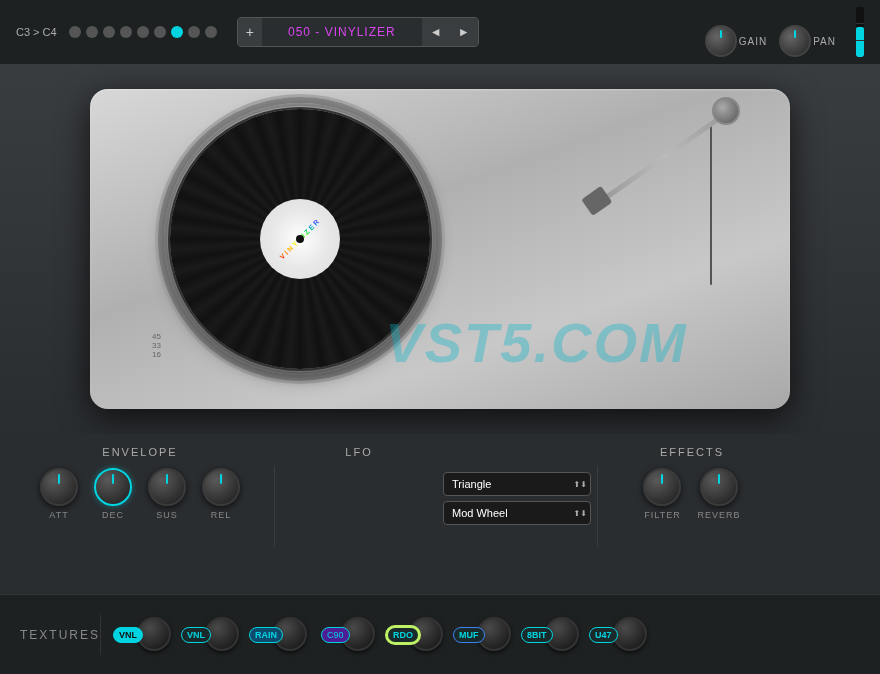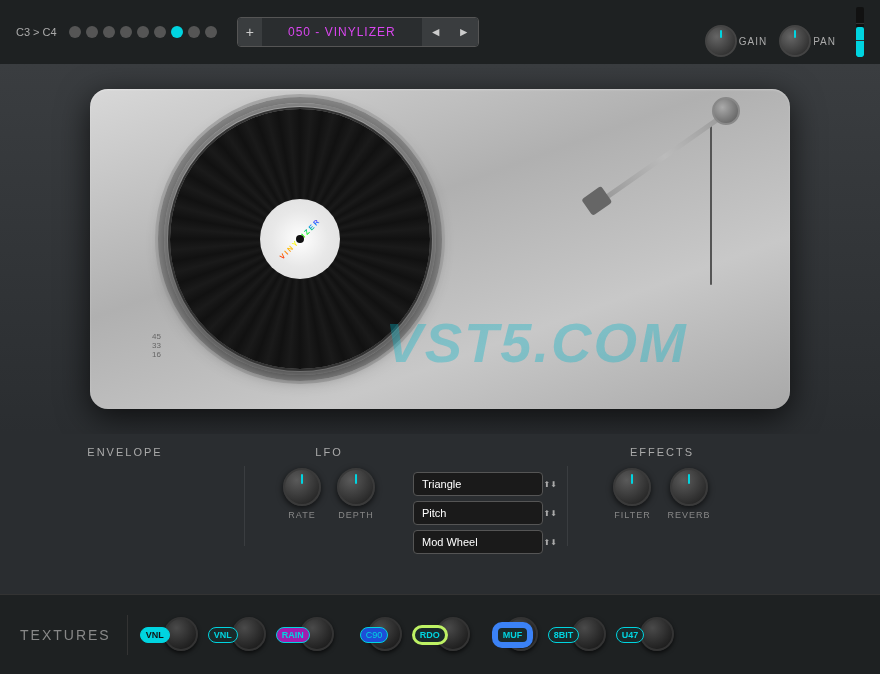--- a/index.html
+++ b/index.html
@@ -321,21 +321,21 @@
       font-size: 9px;
       letter-spacing: 1px;
     }
     .ctrl-dropdown {
       background: #1a1a1a;
       color: #fff;
       border: 1px solid #555;
       border-radius: 4px;
       padding: 3px 8px;
       font-size: 11px;
-      width: 130px;
+      width: 148px;
       height: 24px;
       cursor: pointer;
       appearance: none;
       -webkit-appearance: none;
       position: relative;
     }
     .dropdown-wrapper {
       position: relative;
       display: inline-block;
     }
@@ -358,23 +358,23 @@
       height: 80px;
       background: #1e2122;
       display: flex;
       align-items: center;
       padding: 0 20px;
       gap: 0;
       border-top: 1px solid #333;
     }
     .textures-label {
       color: #888;
-      font-size: 14px;
+      font-size: 12px;
       letter-spacing: 2px;
-      margin-right: 16px;
+      margin-right: 0;
       white-space: nowrap;
     }
     .texture-divider {
       width: 1px;
       height: 40px;
       background: #333;
       margin-right: 12px;
     }
     .texture-btn {
       display: flex;
@@ -501,46 +501,50 @@
 
   </div>
 </div>
 
 <div class="watermark">VST5.COM</div>
 
 <div class="controls-section">
 
   <div class="ctrl-section envelope-section">
     <div class="ctrl-title">ENVELOPE</div>
+    <div class="ctrl-knobs-row" id="envelope-knobs">
+        <div class="ctrl-knob-group">
+    <div class="ctrl-knob"></div>
+    <span class="ctrl-knob-label">ATT</span>
+  </div>
+        <div class="ctrl-knob-group">
+    <div class="ctrl-knob teal-ring"></div>
+    <span class="ctrl-knob-label">DEC</span>
+  </div>
+        <div class="ctrl-knob-group">
+    <div class="ctrl-knob"></div>
+    <span class="ctrl-knob-label">SUS</span>
+  </div>
+        <div class="ctrl-knob-group">
+    <div class="ctrl-knob"></div>
+    <span class="ctrl-knob-label">REL</span>
+  </div>
+      </div>
   </div>
 
   <div class="section-divider"></div>
 
   <div class="ctrl-section lfo-mid">
     <div class="ctrl-title">LFO</div>
-    <div class="ctrl-knobs-row" id="lfo-knobs">
-        <div class="ctrl-knob-group">
-    <div class="ctrl-knob"></div>
-    <span class="ctrl-knob-label">RATE</span>
-  </div>
-        <div class="ctrl-knob-group">
-    <div class="ctrl-knob"></div>
-    <span class="ctrl-knob-label">DEPTH</span>
-  </div>
-      </div>
   </div>
 
   <div class="lfo-dropdowns" style="margin-top:26px;display:flex;flex-direction:column;gap:5px;">
     <div class="dropdown-wrapper">
       <select class="ctrl-dropdown" id="waveform-sel">
       <option value="Triangle">Triangle</option><option value="Sine">Sine</option><option value="Square">Square</option><option value="Sawtooth">Sawtooth</option></select>
-    </div>
-    <div class="dropdown-wrapper">
-      <select class="ctrl-dropdown" id="destination-sel">
-      <option value="Pitch">Pitch</option><option value="Volume">Volume</option><option value="Filter">Filter</option><option value="Pan">Pan</option></select>
     </div>
     <div class="dropdown-wrapper">
       <select class="ctrl-dropdown" id="trigger-sel">
       <option value="Mod Wheel">Mod Wheel</option><option value="Always">Always</option><option value="Key Trigger">Key Trigger</option></select>
     </div>
   </div>
 
   <div class="section-divider"></div>
 
   <div class="ctrl-section effects-right">
@@ -565,33 +569,33 @@
   <div id="texture-items" style="display:flex;align-items:center;gap:4px;">
       <div class="texture-btn active" style="display: flex; align-items: center; position: relative; width: 58px; height: 44px;">
     <span style="position:absolute;left:0;top:50%;transform:translateY(-50%);background:#00d4e0;color:#111;font-size:9px;border-radius:10px;padding:2px 5px;white-space:nowrap;z-index:2;border:1px solid #00d4e0;font-weight:bold;">VNL</span>
     <div style="position:absolute;right:0;top:4px;width:34px;height:34px;border-radius:50%;background:radial-gradient(circle at 35% 30%,#4a4a4a,#111);border:2px solid #333;box-shadow:0 2px 4px rgba(0,0,0,0.7);"></div>
   </div>
       <div class="texture-btn" style="display: flex; align-items: center; position: relative; width: 58px; height: 44px;">
     <span style="position:absolute;left:0;top:50%;transform:translateY(-50%);background:#1a2a2a;color:#00d4e0;font-size:9px;border-radius:10px;padding:2px 5px;white-space:nowrap;z-index:2;border:1px solid #00d4e0;font-weight:bold;">VNL</span>
     <div style="position:absolute;right:0;top:4px;width:34px;height:34px;border-radius:50%;background:radial-gradient(circle at 35% 30%,#4a4a4a,#111);border:2px solid #333;box-shadow:0 2px 4px rgba(0,0,0,0.7);"></div>
   </div>
       <div class="texture-btn" style="display: flex; align-items: center; position: relative; width: 58px; height: 44px;">
-    <span style="position:absolute;left:0;top:50%;transform:translateY(-50%);background:#a21caf;color:#00d4e0;font-size:9px;border-radius:10px;padding:2px 5px;white-space:nowrap;z-index:2;border:1px solid #00d4e0;font-weight:bold;">RAIN</span>
+    <span style="position:absolute;left:0;top:50%;transform:translateY(-50%);background:#0c4a6e;color:#00d4e0;font-size:9px;border-radius:10px;padding:2px 5px;white-space:nowrap;z-index:2;border:1px solid #00d4e0;font-weight:bold;">RAIN</span>
     <div style="position:absolute;right:0;top:4px;width:34px;height:34px;border-radius:50%;background:radial-gradient(circle at 35% 30%,#4a4a4a,#111);border:2px solid #333;box-shadow:0 2px 4px rgba(0,0,0,0.7);"></div>
   </div>
       <div class="texture-btn" style="display: flex; align-items: center; position: relative; width: 58px; height: 44px;">
-    <span style="position:absolute;left:16px;top:50%;transform:translateY(-50%);background:#1d4ed8;color:#00d4e0;font-size:9px;border-radius:10px;padding:2px 5px;white-space:nowrap;z-index:2;border:1px solid #00d4e0;font-weight:normal;">C90</span>
+    <span style="position:absolute;left:4px;top:50%;transform:translateY(-50%);background:#4c1d95;color:#00d4e0;font-size:9px;border-radius:10px;padding:2px 5px;white-space:nowrap;z-index:2;border:1px solid #00d4e0;font-weight:normal;">C90</span>
     <div style="position:absolute;right:0;top:4px;width:34px;height:34px;border-radius:50%;background:radial-gradient(circle at 35% 30%,#4a4a4a,#111);border:2px solid #333;box-shadow:0 2px 4px rgba(0,0,0,0.7);"></div>
   </div>
       <div class="texture-btn" style="display: flex; align-items: center; position: relative; width: 58px; height: 44px;">
     <span style="position:absolute;left:0;top:50%;transform:translateY(-50%);background:#1a2a2a;color:#00d4e0;font-size:9px;border-radius:10px;padding:2px 5px;white-space:nowrap;z-index:2;border:3px solid #bef264;font-weight:bold;">RDO</span>
     <div style="position:absolute;right:0;top:4px;width:34px;height:34px;border-radius:50%;background:radial-gradient(circle at 35% 30%,#4a4a4a,#111);border:2px solid #333;box-shadow:0 2px 4px rgba(0,0,0,0.7);"></div>
   </div>
       <div class="texture-btn" style="display: flex; align-items: center; position: relative; width: 58px; height: 44px;">
-    <span style="position:absolute;left:12px;top:50%;transform:translateY(-50%);background:#1a2a2a;color:#00d4e0;font-size:9px;border-radius:10px;padding:2px 5px;white-space:nowrap;z-index:2;border:6px solid #3b82f6;font-weight:bold;">MUF</span>
+    <span style="position:absolute;left:0;top:50%;transform:translateY(-50%);background:#1a2a2a;color:#00d4e0;font-size:9px;border-radius:10px;padding:2px 5px;white-space:nowrap;z-index:2;border:1px solid #3b82f6;font-weight:bold;">MUF</span>
     <div style="position:absolute;right:0;top:4px;width:34px;height:34px;border-radius:50%;background:radial-gradient(circle at 35% 30%,#4a4a4a,#111);border:2px solid #333;box-shadow:0 2px 4px rgba(0,0,0,0.7);"></div>
   </div>
       <div class="texture-btn" style="display: flex; align-items: center; position: relative; width: 58px; height: 44px;">
     <span style="position:absolute;left:0;top:50%;transform:translateY(-50%);background:#1a2a2a;color:#00d4e0;font-size:9px;border-radius:10px;padding:2px 5px;white-space:nowrap;z-index:2;border:1px solid #00d4e0;font-weight:bold;">8BIT</span>
     <div style="position:absolute;right:0;top:4px;width:34px;height:34px;border-radius:50%;background:radial-gradient(circle at 35% 30%,#4a4a4a,#111);border:2px solid #333;box-shadow:0 2px 4px rgba(0,0,0,0.7);"></div>
   </div>
       <div class="texture-btn" style="display: flex; align-items: center; position: relative; width: 58px; height: 44px;">
     <span style="position:absolute;left:0;top:50%;transform:translateY(-50%);background:#1a2a2a;color:#00d4e0;font-size:9px;border-radius:10px;padding:2px 5px;white-space:nowrap;z-index:2;border:1px solid #00d4e0;font-weight:bold;">U47</span>
     <div style="position:absolute;right:0;top:4px;width:34px;height:34px;border-radius:50%;background:radial-gradient(circle at 35% 30%,#4a4a4a,#111);border:2px solid #333;box-shadow:0 2px 4px rgba(0,0,0,0.7);"></div>
   </div>

